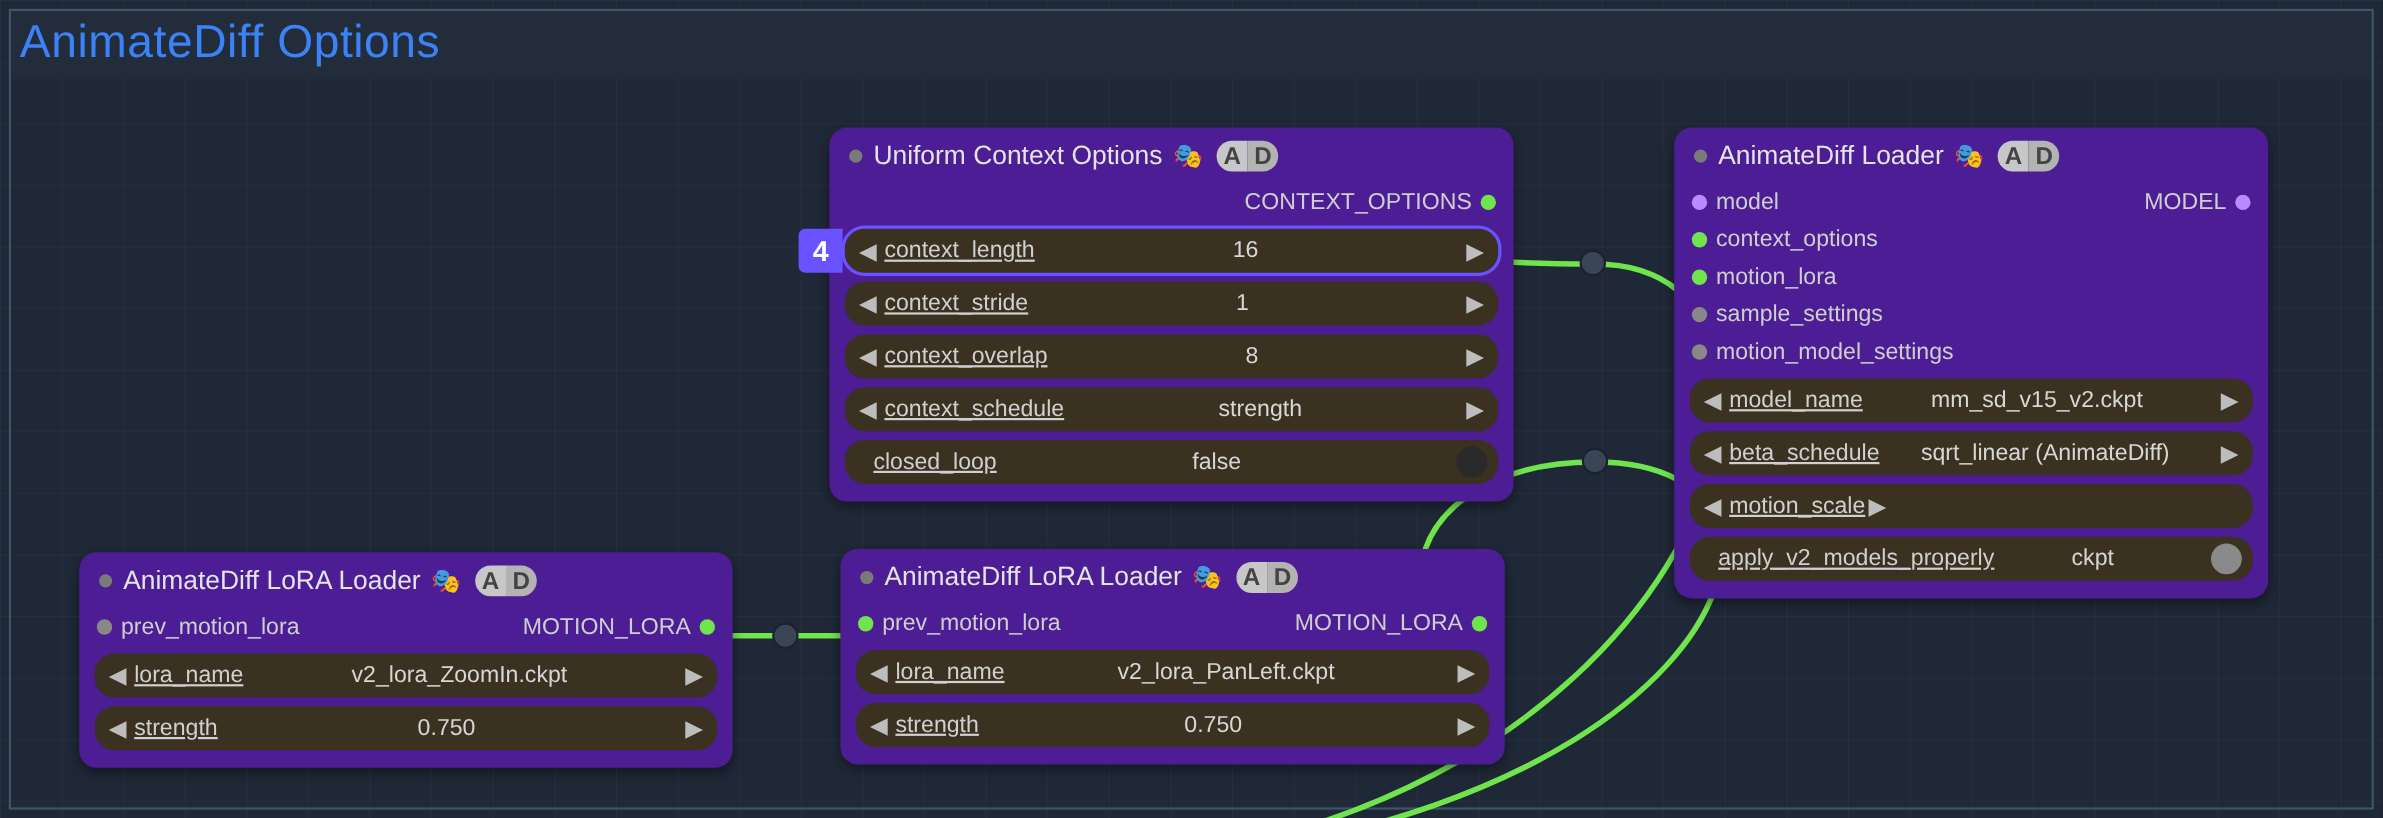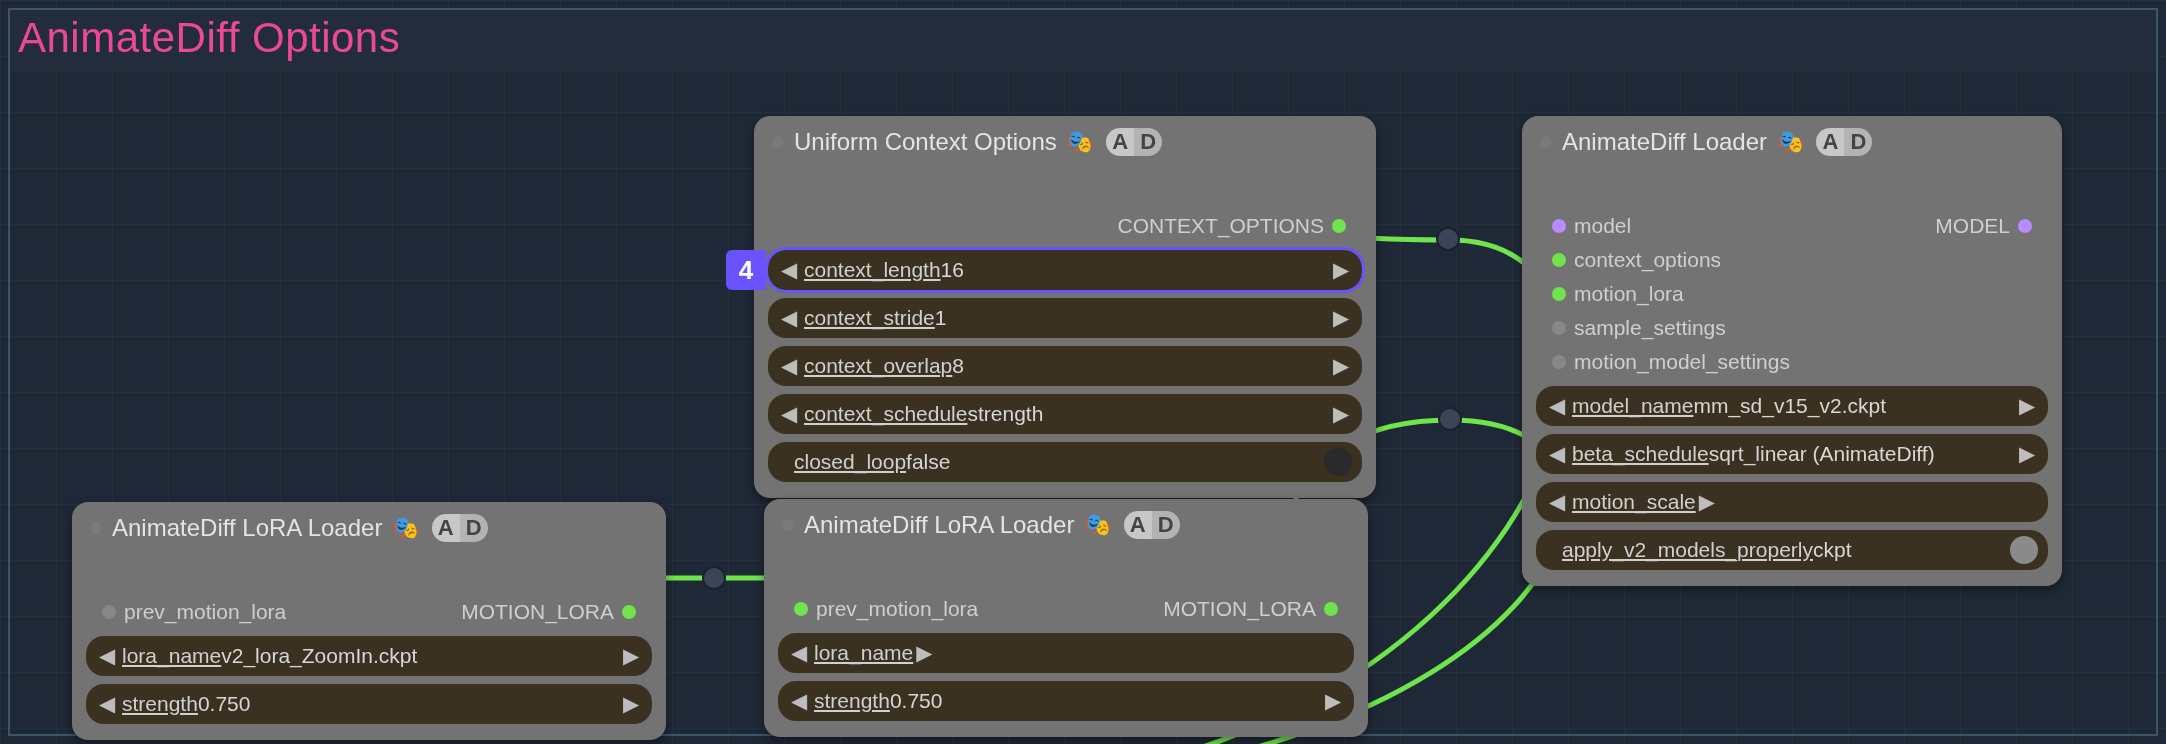--- a/index.html
+++ b/index.html
@@ -22,40 +22,40 @@
   .border-frame {
     position: absolute;
     inset: 8px;
     border: 2px solid #3c5568;
     pointer-events: none;
   }
   .group-title {
     position: absolute;
     top: 14px;
     left: 18px;
-    color: #ec4899;
+    color: #3b82f6;
     font-size: 42px;
     font-weight: 400;
     letter-spacing: 0.5px;
   }
   .group-title-strip {
     position:absolute;
     top:10px; left:10px; right:10px;
     height:62px;
     background:#232c3a;
   }
   svg.wires {
     position: absolute;
     inset: 0;
     pointer-events: none;
   }
 
   .node {
     position: absolute;
-    background: #737373;
+    background: #4c1d95;
     border-radius: 16px;
     box-shadow: 0 4px 10px rgba(0,0,0,0.4);
     color: #d9d9d9;
     padding-bottom: 16px;
   }
   .node-header {
     display: flex;
     align-items: center;
     gap: 10px;
     padding: 12px 18px 8px 18px;
@@ -83,22 +83,21 @@
     justify-content: center;
     line-height: 1;
   }
   .ad-badge span:first-child { border-radius: 14px 0 0 14px; }
   .ad-badge span:last-child  { border-radius: 0 14px 14px 0; background: #b3b3b3; }
   .emoji { font-size: 22px; }
 
   .ports-row {
     display: flex;
     justify-content: space-between;
-    padding: 0 20px;
-    margin-top: 42px;
+    padding: 0 6px;
   }
   .ports-col { display: flex; flex-direction: column; gap: 6px; padding-top: 6px;}
   .port {
     display: flex;
     align-items: center;
     gap: 8px;
     font-size: 21px;
     color: #cfcfcf;
     padding: 2px 10px;
     position: relative;
@@ -131,21 +130,21 @@
     font-size: 21px;
     position: relative;
   }
   .widget .l-caret, .widget .r-caret {
     width: 22px;
     text-align: center;
     color: #bdbdbd;
     user-select: none;
   }
   .widget .w-label { flex: 0 0 auto; padding-left: 4px; text-decoration: underline;}
-  .widget .w-value { flex: 1 1 auto; text-align: left; padding-right: 6px; color: #d7d7d7;}
+  .widget .w-value { flex: 1 1 auto; text-align: center; padding-right: 6px; color: #d7d7d7;}
   .widget.toggle .w-value { padding-right: 12px; }
   .widget .toggle-pill {
     width: 28px; height: 28px;
     border-radius: 50%;
     margin-left: 6px;
   }
   .toggle-off { background: #2a2a2a; }
   .toggle-on  { background: #8a8a8a; }
   .widget.highlight {
     outline: 3px solid #6a52ff;
@@ -299,20 +298,21 @@
       <div class="port out">
         <span class="sock green"></span>
         <span>MOTION_LORA</span>
       </div>
     </div>
   </div>
   <div class="widgets">
     <div class="widget">
       <span class="l-caret">◀</span>
       <span class="w-label">lora_name</span>
+      <span class="w-value">v2_lora_PanLeft.ckpt</span>
       <span class="r-caret">▶</span>
     </div>
     <div class="widget">
       <span class="l-caret">◀</span>
       <span class="w-label">strength</span>
       <span class="w-value">0.750</span>
       <span class="r-caret">▶</span>
     </div>
   </div>
 </div>

